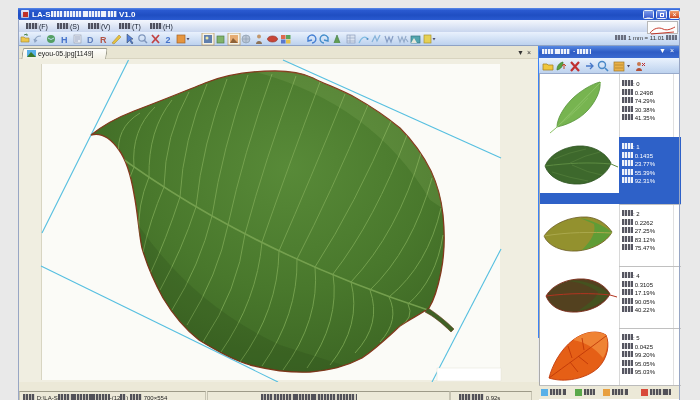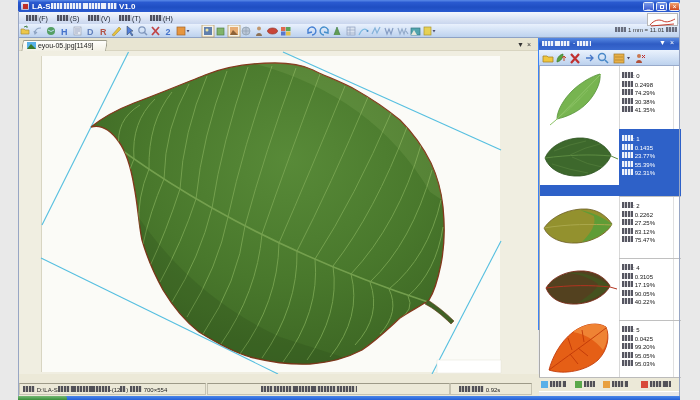--- a/index.html
+++ b/index.html
@@ -1,16 +1,16 @@
 <!DOCTYPE html>
 <html><head><meta charset="utf-8">
 <style>
 *{margin:0;padding:0;box-sizing:border-box}
 html,body{width:700px;height:400px;overflow:hidden;background:#e9e9e9;font-family:"Liberation Sans",sans-serif}
-#app{position:absolute;left:18px;top:0;width:662px;height:330px;background:#3b82f6}
+#app{position:absolute;left:18px;top:8px;width:662px;height:330px;background:#3b82f6}
 .abs{position:absolute}
 
 .zd{display:inline-block;height:6px;background:repeating-linear-gradient(90deg,rgba(30,30,45,.75) 0 2.1px,rgba(30,30,45,.28) 2.1px 2.9px,rgba(30,30,45,.75) 2.9px 5.0px,rgba(30,30,45,.12) 5.0px 6.3px)}
 .zw{display:inline-block;height:6px;background:repeating-linear-gradient(90deg,rgba(255,255,255,.92) 0 2.1px,rgba(255,255,255,.35) 2.1px 2.9px,rgba(255,255,255,.92) 2.9px 5.0px,rgba(255,255,255,.18) 5.0px 6.3px)}
 
 #title{left:0;top:0;width:662px;height:12px;background:linear-gradient(#5a8ae8 0%,#2a5ad0 20%,#1f4ec2 60%,#2a5ad0 100%);}
 #title .txt{position:absolute;left:14px;top:2px;color:#fff;font-size:8px;font-weight:bold;letter-spacing:0;white-space:nowrap}
 #ticon{left:3px;top:2px;width:8px;height:8px;background:linear-gradient(#e8e8f8,#b0b8d8);border-radius:1px}
 #ticon:after{content:"";position:absolute;left:1.5px;top:1.5px;width:5px;height:5px;background:#c03028}
 .wbtn{position:absolute;top:1.5px;width:11px;height:9px;border-radius:1.5px;border:1px solid #e8eef8;font-size:6px;color:#fff;text-align:center;line-height:8px;overflow:hidden}

